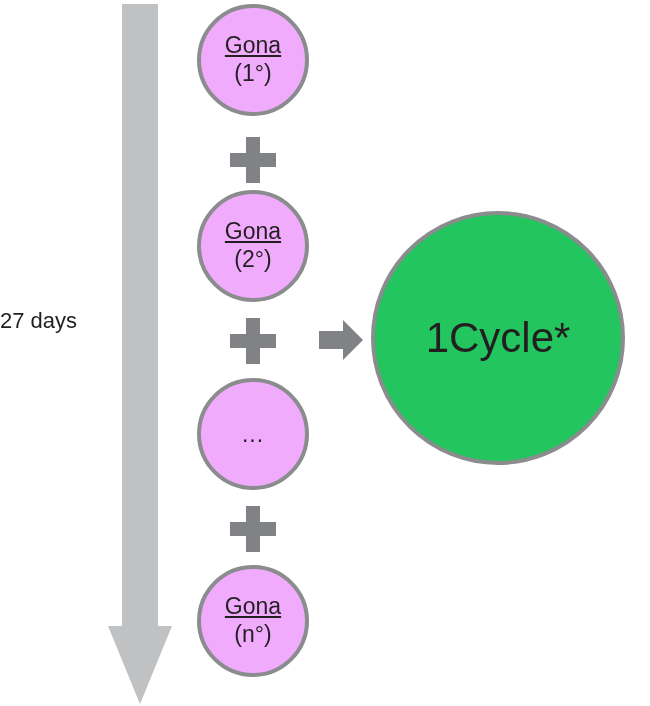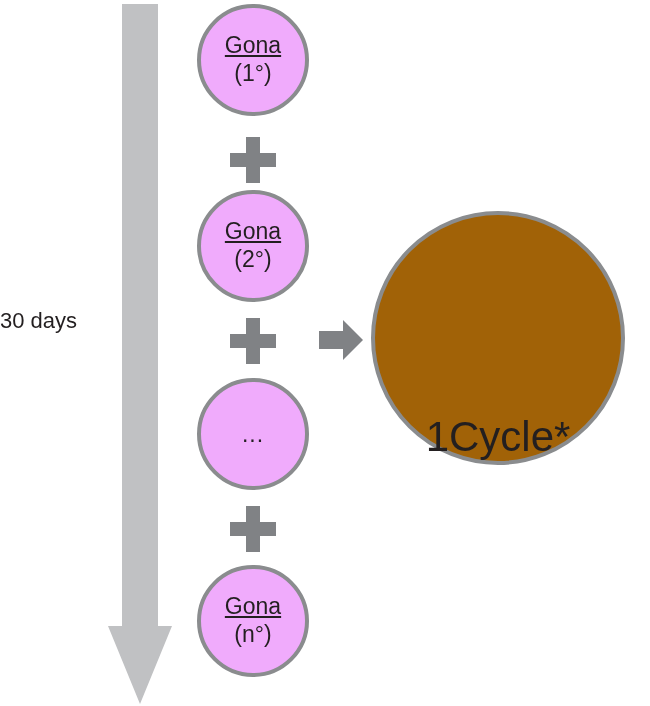--- a/index.html
+++ b/index.html
@@ -102,43 +102,43 @@
   
   .result-circle {
     position: absolute;
     left: 371px;
     top: 211px;
     width: 254px;
     height: 254px;
     border-radius: 50%;
     border: 4px solid #8a8c8e;
     box-sizing: border-box;
-    background: #a16207;
+    background: #22c55e;
     display: flex;
-    align-items: flex-end;
+    align-items: center;
     justify-content: center;
   }
   .result-circle .result-label {
     font-size: 42px;
     line-height: 48px;
     color: #231f20;
     white-space: nowrap;
   }
 </style>
 </head>
 <body>
 
 <div id="diagram-root">
 
   <div class="timeline-arrow">
     <svg width="72" height="700" viewBox="0 0 72 700" xmlns="http://www.w3.org/2000/svg">
       <polygon points="18,0 54,0 54,622 68,622 36,700 4,622 18,622" fill="#c0c1c3"></polygon>
     </svg>
   </div>
-  <div class="timeline-label">30 days</div>
+  <div class="timeline-label">27 days</div>
 
   <div class="gona-circle circle-pos-0">
     <span class="gona-name">Gona</span>
     <span class="gona-order">(1°)</span>
   </div>
 
   <div class="plus-sign plus-pos-0">
     <svg width="46" height="46" viewBox="0 0 46 46" xmlns="http://www.w3.org/2000/svg">
       <polygon points="16,0 30,0 30,16 46,16 46,30 30,30 30,46 16,46 16,30 0,30 0,16 16,16" fill="#808285"></polygon>
     </svg>

